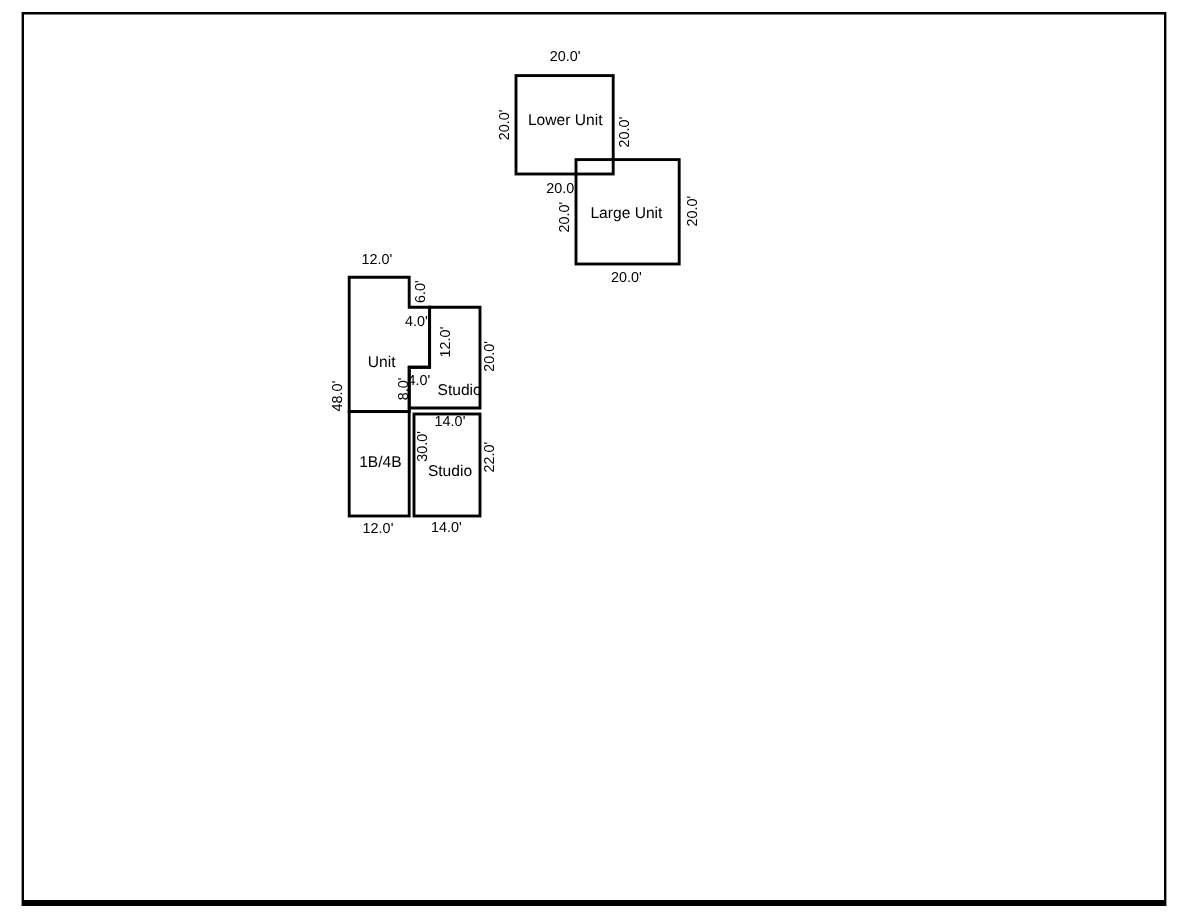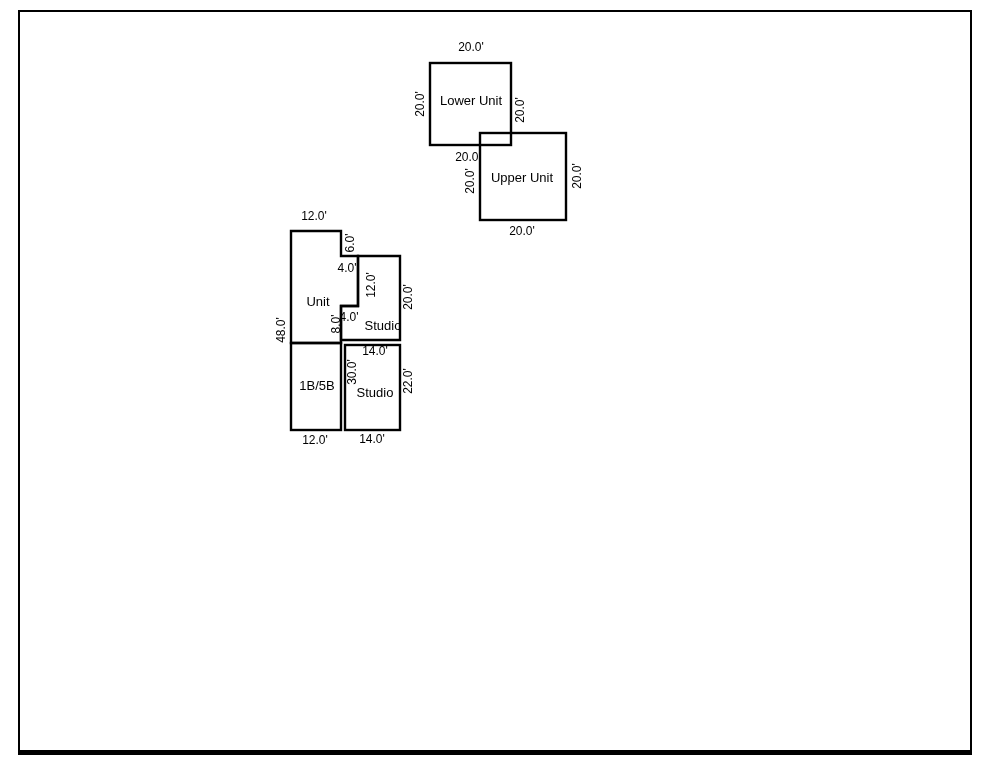--- a/index.html
+++ b/index.html
@@ -75,34 +75,34 @@
 
 <div class="lbl" style="left:471px; top:47px">20.0'</div>
 <div class="lbl rot" style="left:420px; top:104px">20.0'</div>
 <div class="lbl rot" style="left:520px; top:110px">20.0'</div>
 <div class="lbl" style="left:468px; top:157px">20.0'</div>
 <div class="lbl name" style="left:471px; top:100px">Lower Unit</div>
 
 <div class="lbl rot" style="left:470px; top:181px">20.0'</div>
 <div class="lbl rot" style="left:577px; top:176px">20.0'</div>
 <div class="lbl" style="left:522px; top:231px">20.0'</div>
-<div class="lbl name" style="left:522px; top:177px">Upper Unit</div>
+<div class="lbl name" style="left:522px; top:177px">Large Unit</div>
 
 <div class="lbl" style="left:314px; top:216px">12.0'</div>
 <div class="lbl rot" style="left:281px; top:330px">48.0'</div>
 <div class="lbl rot" style="left:350px; top:243px">6.0'</div>
 <div class="lbl" style="left:347px; top:268px">4.0'</div>
 <div class="lbl" style="left:349px; top:317px">4.0'</div>
 <div class="lbl rot" style="left:336px; top:324px">8.0'</div>
 <div class="lbl name" style="left:318px; top:301px">Unit</div>
 
 <div class="lbl rot" style="left:371px; top:285px">12.0'</div>
 <div class="lbl rot" style="left:408px; top:297px">20.0'</div>
 <div class="lbl" style="left:375px; top:351px">14.0'</div>
 <div class="lbl name" style="left:383px; top:325px">Studio</div>
 
-<div class="lbl name" style="left:317px; top:385px">1B/5B</div>
+<div class="lbl name" style="left:317px; top:385px">1B/4B</div>
 <div class="lbl" style="left:315px; top:440px">12.0'</div>
 
 <div class="lbl rot" style="left:352px; top:372px">30.0'</div>
 <div class="lbl rot" style="left:408px; top:381px">22.0'</div>
 <div class="lbl name" style="left:375px; top:392px">Studio</div>
 <div class="lbl" style="left:372px; top:439px">14.0'</div>
 
 </body></html>

